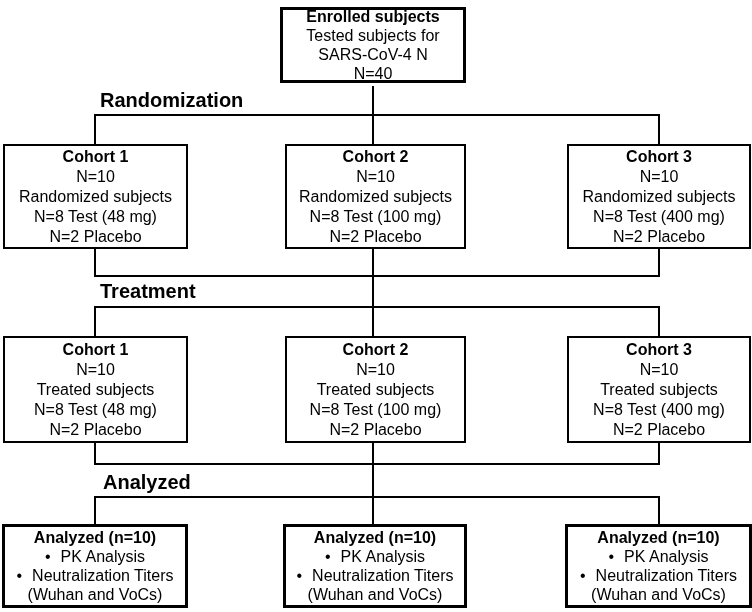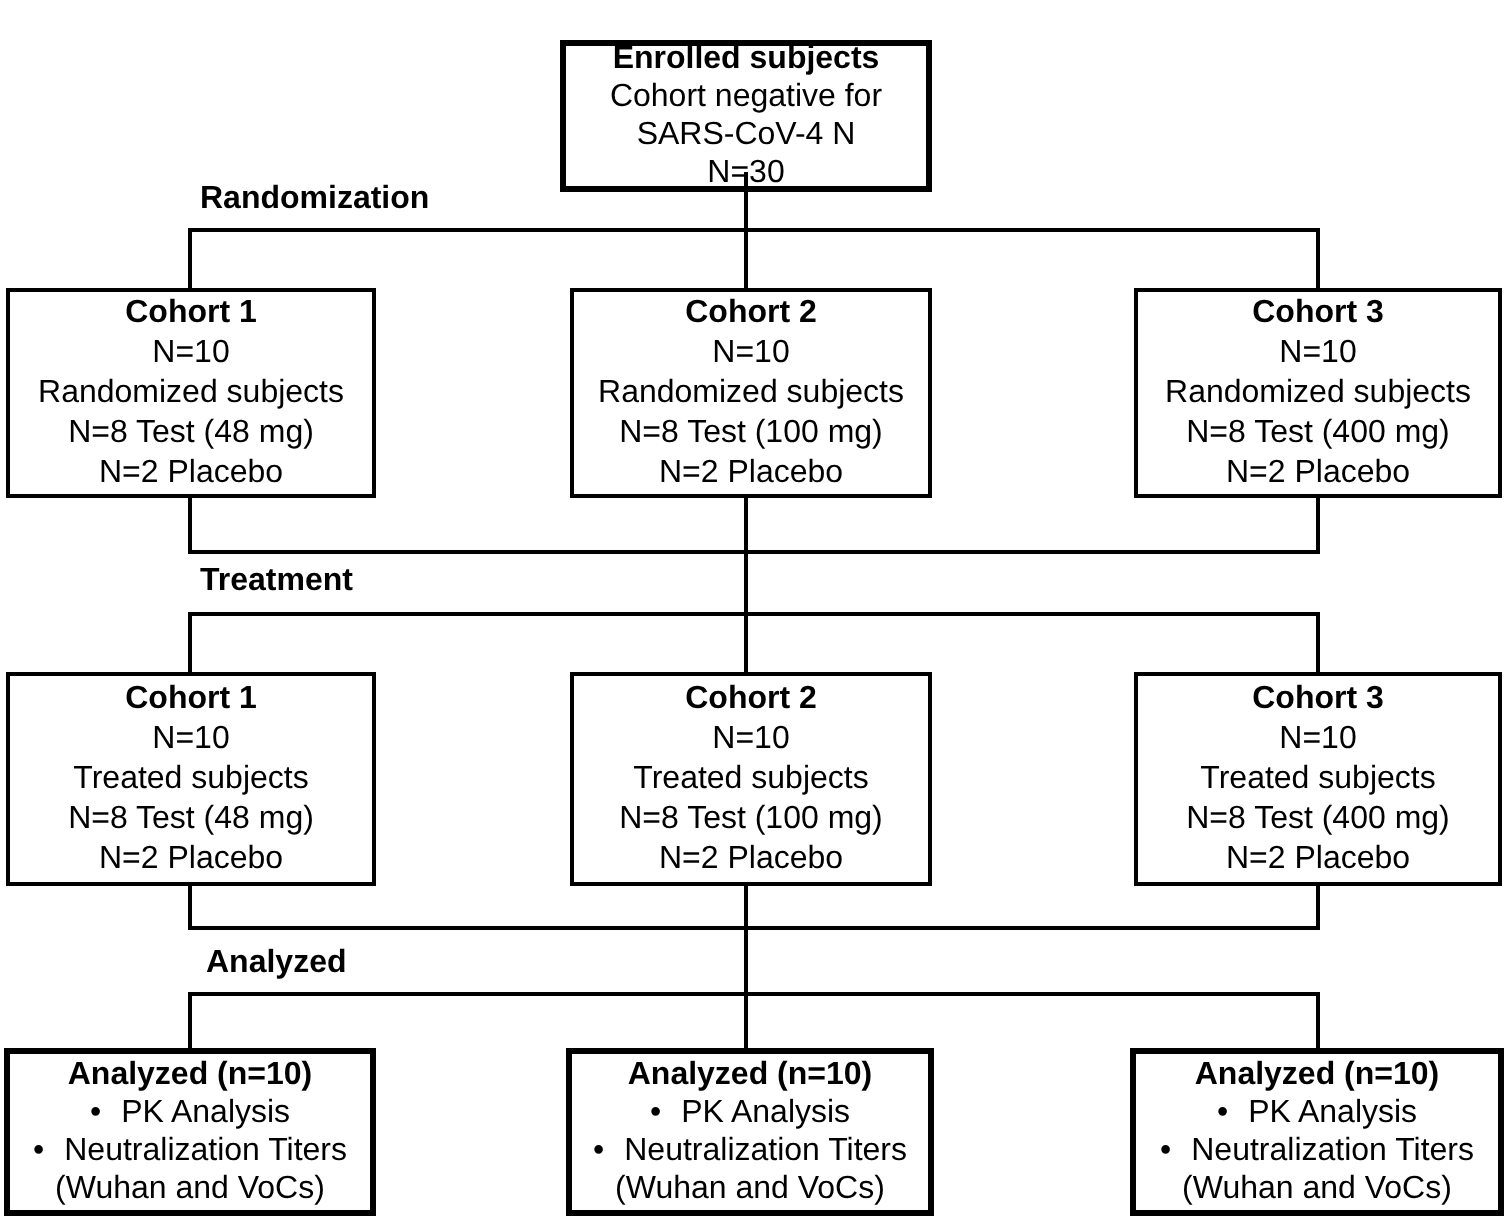--- a/index.html
+++ b/index.html
@@ -27,44 +27,44 @@
     text-align: center;
     font-size: 16px;
     line-height: 20px;
   }
   .box.thick { border-width: 3px; }
   .box.tight { line-height: 19px; }
   .box-title { font-weight: bold; }
   .stage-label {
     position: absolute;
     font-weight: bold;
-    font-size: 16px;
+    font-size: 20px;
     line-height: 18px;
     white-space: nowrap;
   }
   .hline, .vline {
     position: absolute;
     background: #000000;
   }
   .hline { height: 2px; left: 94px; width: 566px; }
   .vline { width: 2px; }
   .bullet-line { white-space: nowrap; }
   .bullet-line .dot::before { content: "\2022"; }
   .bullet-line .dot { margin-right: 10px; }
 </style>
 </head>
 <body>
 
 <div id="canvas">
 
-  <div class="box thick tight" style="left:280px; top:20px; width:186px; height:76px;text-align:right;">
+  <div class="box thick tight" style="left:280px; top:7px; width:186px; height:76px;text-align:right;">
     <div class="box-title">Enrolled subjects</div>
-    <div class="box-line">Cohort negative for</div>
+    <div class="box-line">Tested subjects for</div>
     <div class="box-line">SARS-CoV-4 N</div>
-    <div class="box-line">N=30</div>
+    <div class="box-line">N=40</div>
   </div>
 
   <div class="stage-label" style="left:100px; top:91px;">Randomization</div>
   <div class="stage-label" style="left:100px; top:282px;">Treatment</div>
   <div class="stage-label" style="left:103px; top:473px;">Analyzed</div>
 
   <div class="hline" style="top:114px;"></div>
   <div class="hline" style="top:275px;"></div>
   <div class="hline" style="top:306px;"></div>
   <div class="hline" style="top:463px;"></div>

